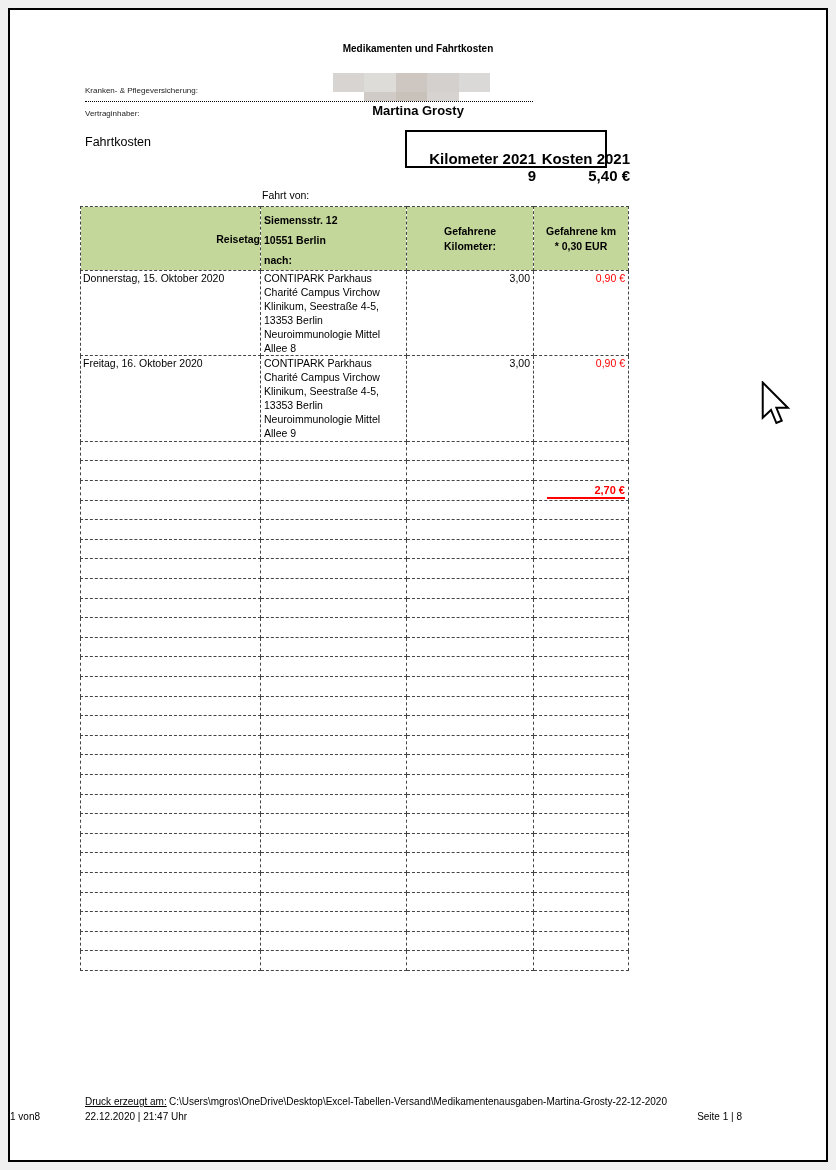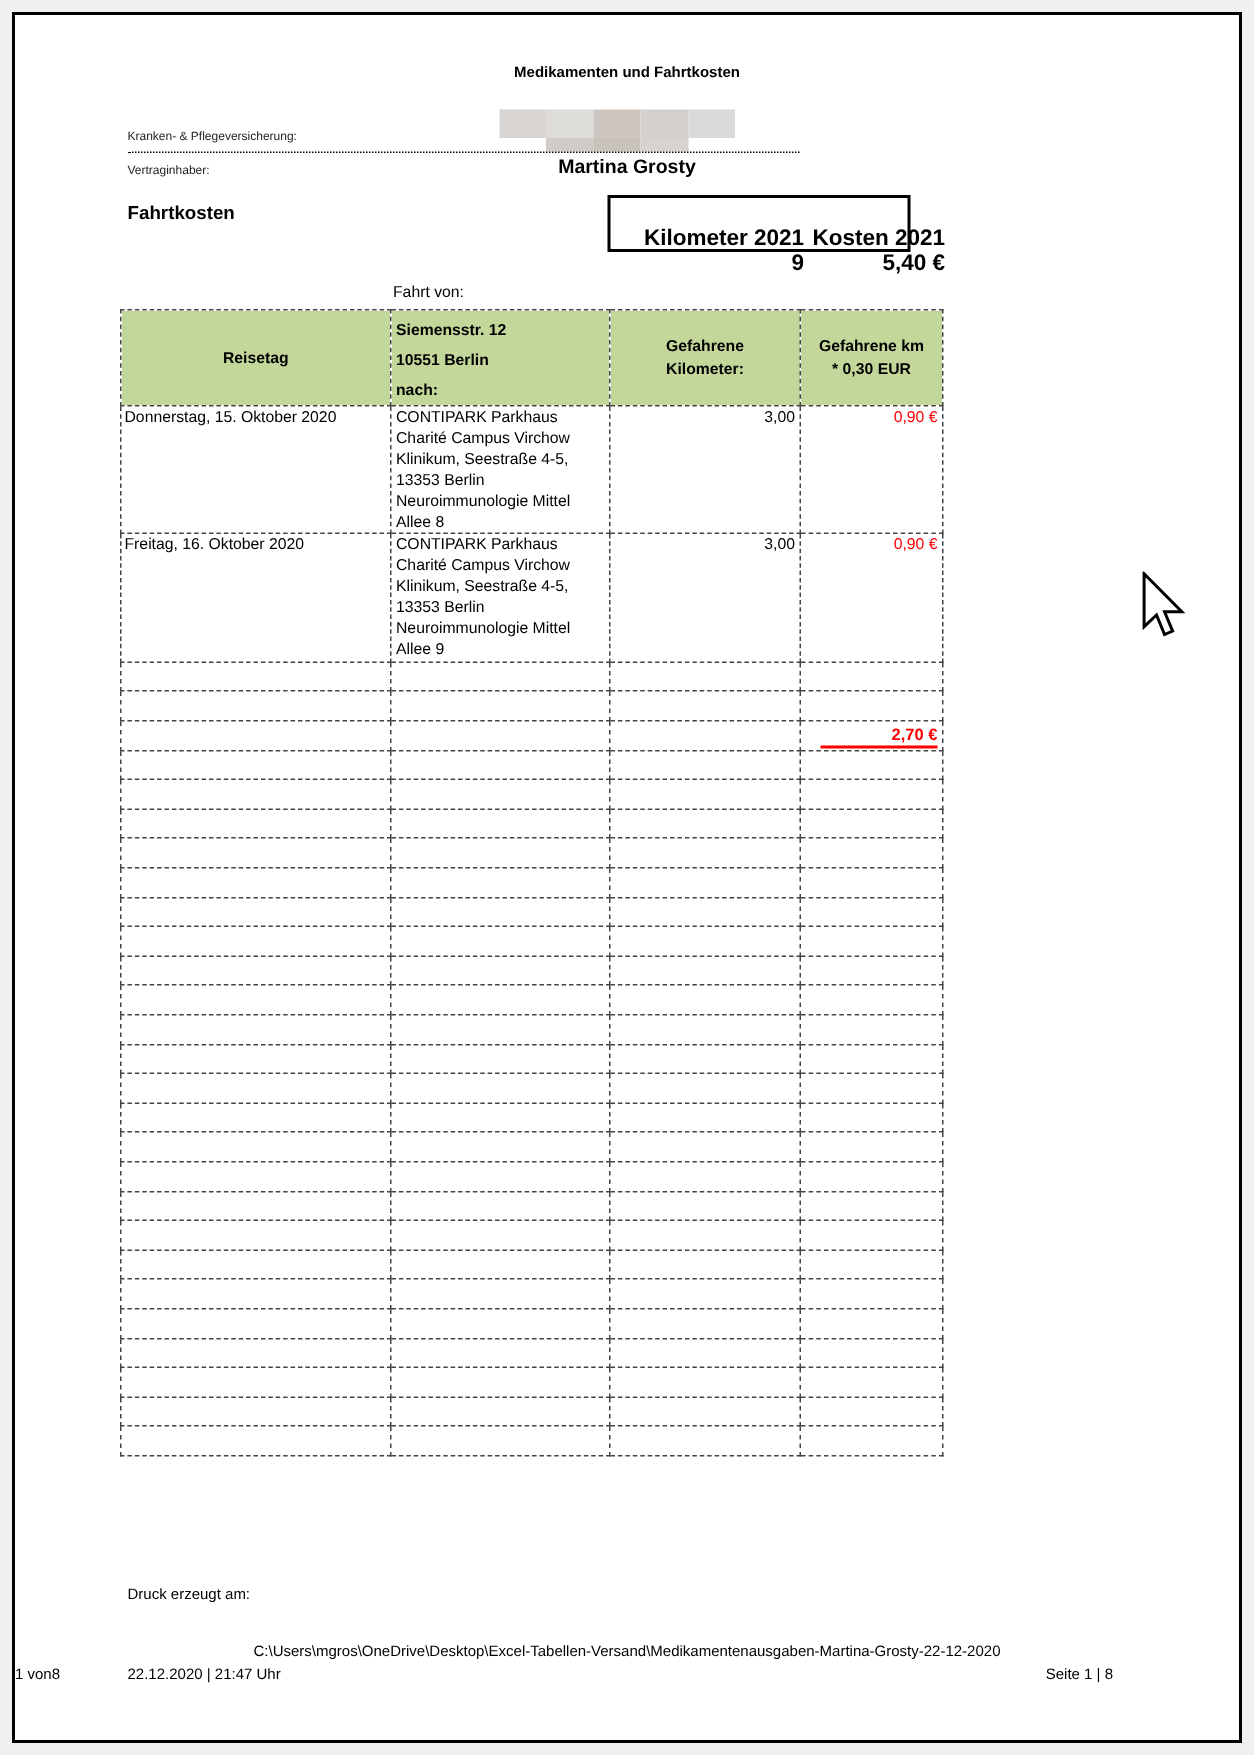--- a/index.html
+++ b/index.html
@@ -42,21 +42,21 @@
   }
 
   .holder-name {
     left:0; top:93px; width:100%;
     text-align:center;
     font-size:13px; font-weight:bold;
   }
 
   .section-heading {
     left:75px; top:125px;
-    font-size:12.5px; font-weight:bold;
+    font-size:12.5px; font-weight:normal;
   }
 
   .summary-box {
     left:395px; top:120px; width:202px; height:38px;
     border:2px solid #000;
     display:grid;
     grid-template-columns:133px 94px;
     grid-auto-rows:17px;
     font-size:15px; font-weight:bold;
     padding-top:19px;
@@ -77,21 +77,21 @@
   }
   .travel-table td, .travel-table th {
     border:1px dashed #444;
     overflow:hidden;
   }
   .travel-table th {
     background:var(--header-green, #c4d79b);
     font-weight:bold;
     height:60px;
   }
-  th.h-reisetag { text-align:center; vertical-align:middle; }
+  th.h-reisetag { text-align:right; vertical-align:middle; }
   th.h-from {
     text-align:left; vertical-align:top;
     padding:3px 0 0 3px; line-height:20px;
     font-size:10.5px;
   }
   th.h-km, th.h-cost {
     text-align:center; vertical-align:middle;
     padding:0 10px; line-height:15px;
   }
   tr.data-row td { height:85px; vertical-align:top; padding-top:1px; line-height:13.9px; }
@@ -106,21 +106,21 @@
     text-align:right;
     color:var(--cost-red, #ff0000);
     font-weight:bold;
     font-size:11px;
     border-bottom:2px solid var(--cost-red, #ff0000);
     padding-bottom:1px;
     margin-top:2px;
   }
 
   .footer-line { font-size:10px; }
-  .footer-print-label { left:75px; top:1048px; }
+  .footer-print-label { left:75px; top:1086px;text-decoration:underline; }
   .footer-path  { left:0; top:1086px; width:100%; text-align:center; }
   .footer-datetime { left:75px; top:1101px; }
   .footer-page-center { left:0; top:1101px; width:100%; text-align:left; }
   .footer-page-right { top:1101px; right:84px; }
 
   .cursor { left:758px; top:381px; width:34px; height:46px; }
 </style>
 </head>
 <body>
 

